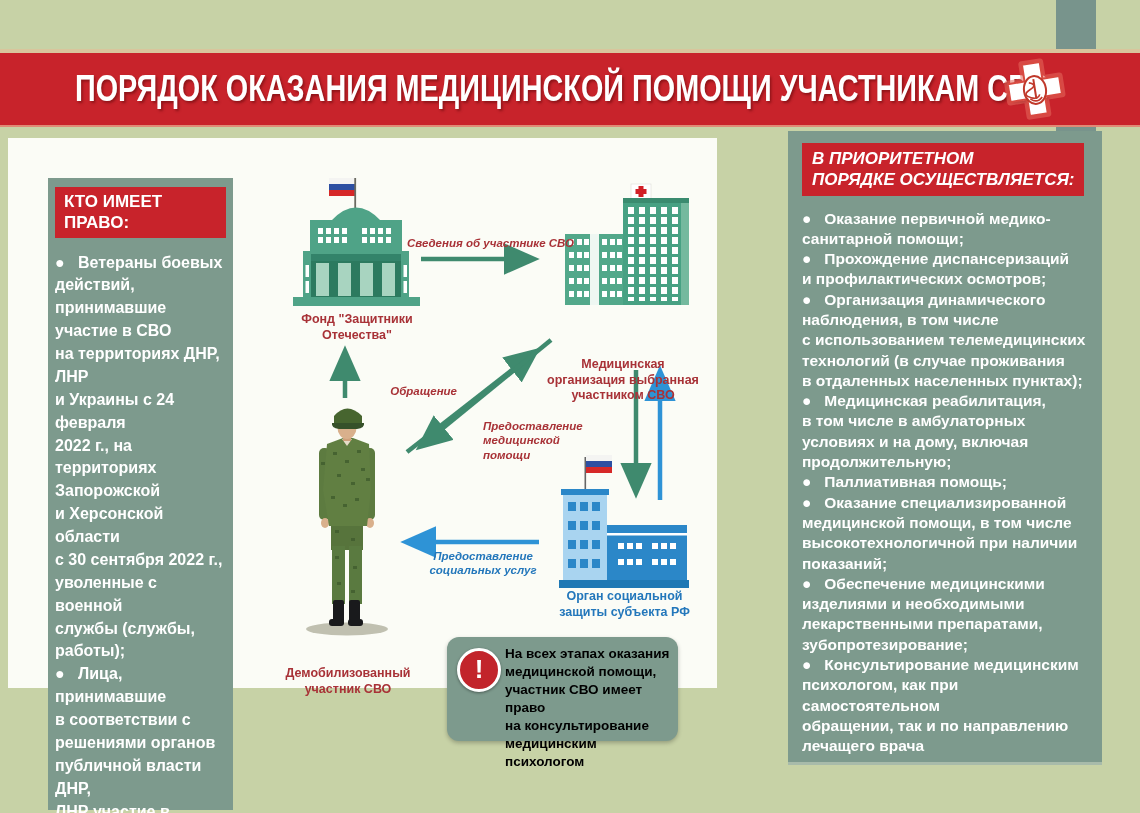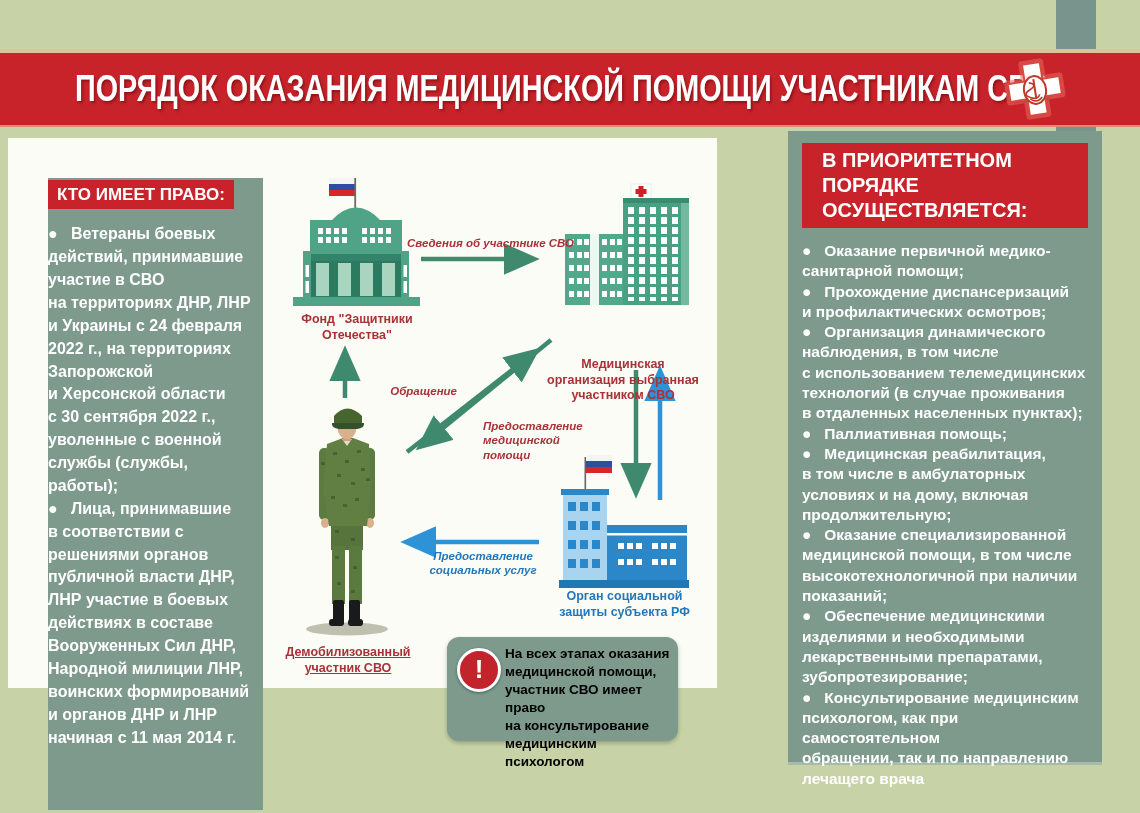--- a/index.html
+++ b/index.html
@@ -12,25 +12,25 @@
   .red-band{position:absolute;left:0;top:53px;width:100%;height:72px;background:#c8232b;border-bottom:2px solid #e08a76;display:flex;align-items:center;}
   .band-title{color:#fff;font-size:36px;font-weight:bold;white-space:nowrap;margin-left:75px;
     transform:scaleX(0.8);transform-origin:0 50%;letter-spacing:0;text-shadow:2px 2px 3px rgba(70,0,0,.45);}
   .logo{position:absolute;left:999px;top:57px;width:72px;height:66px;}
 
   
   .white-area{position:absolute;left:8px;top:138px;width:709px;height:550px;background:#fbfcf6;}
 
   
   .side-panel{position:absolute;background:#7d9a8d;color:#fff;box-sizing:border-box;}
-  .left-panel{left:48px;top:178px;width:215px;height:632px;padding:0;}
+  .left-panel{left:48px;top:178px;width:185px;height:632px;padding:7px;}
   .right-panel{left:788px;top:131px;width:314px;height:634px;padding:12px 14px;border-bottom:3px solid #a8bbaa;}
   .red-chip{display:inline-block;background:#c8232b;color:#fff;font-weight:bold;white-space:pre-line;line-height:1.25;}
   .left-panel .red-chip{font-size:17px;padding:4px 9px;margin:2px 0 14px 0;}
-  .right-panel .red-chip{font-size:20px;padding:5px 20px;margin:0 0 13px 0;}
+  .right-panel .red-chip{font-size:17px;padding:5px 10px;margin:0 0 13px 0;font-style:italic;}
   .panel-item{font-weight:bold;}
   .left-panel .panel-item{font-size:16px;line-height:1.43;}
   .right-panel .panel-item{font-size:15.5px;line-height:1.31;}
   .bullet::before{content:"\25CF\00A0\00A0\00A0";}
   .item-text{white-space:pre-line;}
 
   
   .diagram{position:absolute;left:285px;top:142px;width:427px;height:546px;}
   .diagram svg{position:absolute;left:0;top:0;}
   .dlabel{position:absolute;font-weight:bold;white-space:pre-line;line-height:1.25;}
@@ -302,21 +302,21 @@
 участником СВО</div>
     <div class="dlabel arrow-label maroon" style="left:122px;top:94px;width:150px;text-align:center;white-space:nowrap;">Сведения об участнике СВО</div>
     <div class="dlabel arrow-label maroon" style="left:82px;top:242px;width:90px;text-align:right;">Обращение</div>
     <div class="dlabel arrow-label maroon" style="left:198px;top:277px;width:140px;">Предоставление
 медицинской
 помощи</div>
     <div class="dlabel arrow-label blue" style="left:118px;top:407px;width:160px;text-align:center;">Предоставление
 социальных услуг</div>
     <div class="dlabel caption blue" style="left:252px;top:447px;width:175px;">Орган социальной
 защиты субъекта РФ</div>
-    <div class="dlabel caption maroon" style="left:-5px;top:503px;width:136px;text-decoration:underline;">Демобилизованный
+    <div class="dlabel caption maroon" style="left:-5px;top:524px;width:136px;">Демобилизованный
 участник СВО</div>
   </div>
 
   <div class="notice">
     <div class="notice-icon">!</div>
     <div class="notice-text">На всех этапах оказания
 медицинской помощи,
 участник СВО имеет право
 на консультирование
 медицинским психологом</div>
@@ -327,25 +327,25 @@
 ПОРЯДКЕ ОСУЩЕСТВЛЯЕТСЯ:</div>
     <div class="panel-item"><span class="bullet"></span><span class="item-text">Оказание первичной медико-
 санитарной помощи;</span></div>
     <div class="panel-item"><span class="bullet"></span><span class="item-text">Прохождение диспансеризаций
 и профилактических осмотров;</span></div>
     <div class="panel-item"><span class="bullet"></span><span class="item-text">Организация динамического
 наблюдения, в том числе
 с использованием телемедицинских
 технологий (в случае проживания
 в отдаленных населенных пунктах);</span></div>
-    <div class="panel-item"><span class="bullet"></span><span class="item-text">Паллиативная помощь;</span></div>
     <div class="panel-item"><span class="bullet"></span><span class="item-text">Медицинская реабилитация,
 в том числе в амбулаторных
 условиях и на дому, включая
 продолжительную;</span></div>
+    <div class="panel-item"><span class="bullet"></span><span class="item-text">Паллиативная помощь;</span></div>
     <div class="panel-item"><span class="bullet"></span><span class="item-text">Оказание специализированной
 медицинской помощи, в том числе
 высокотехнологичной при наличии
 показаний;</span></div>
     <div class="panel-item"><span class="bullet"></span><span class="item-text">Обеспечение медицинскими
 изделиями и необходимыми
 лекарственными препаратами,
 зубопротезирование;</span></div>
     <div class="panel-item"><span class="bullet"></span><span class="item-text">Консультирование медицинским
 психологом, как при самостоятельном

